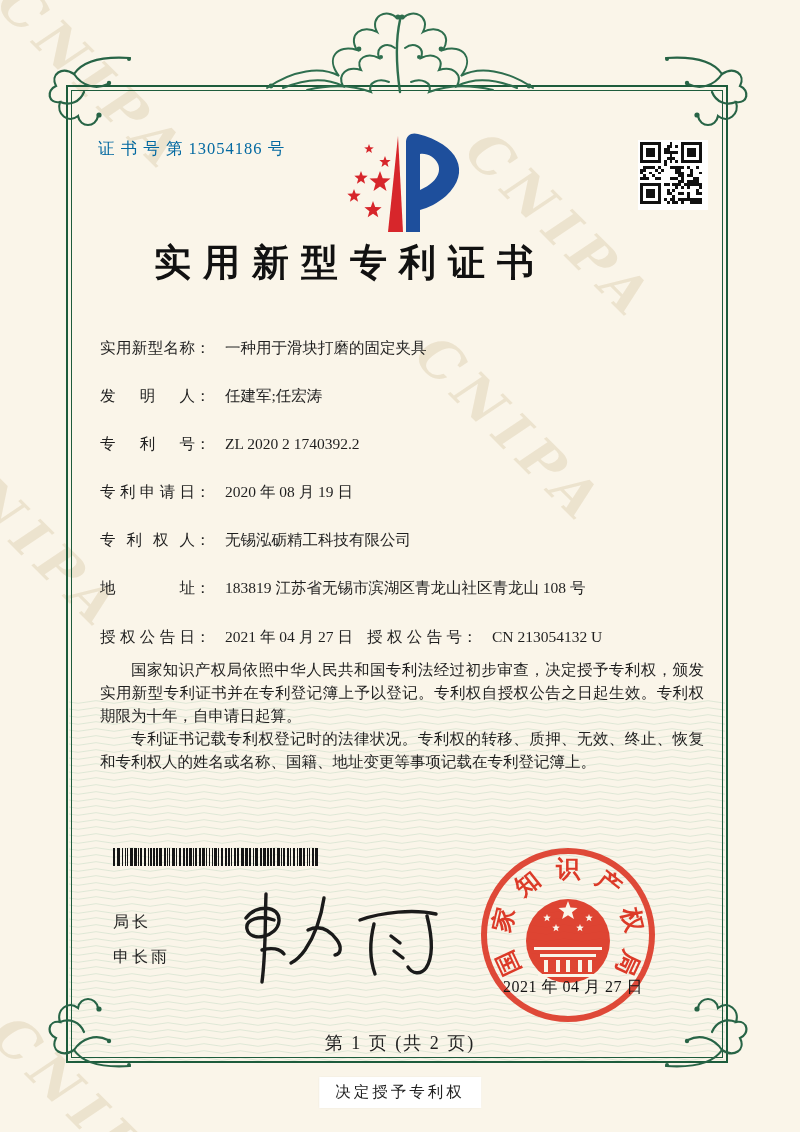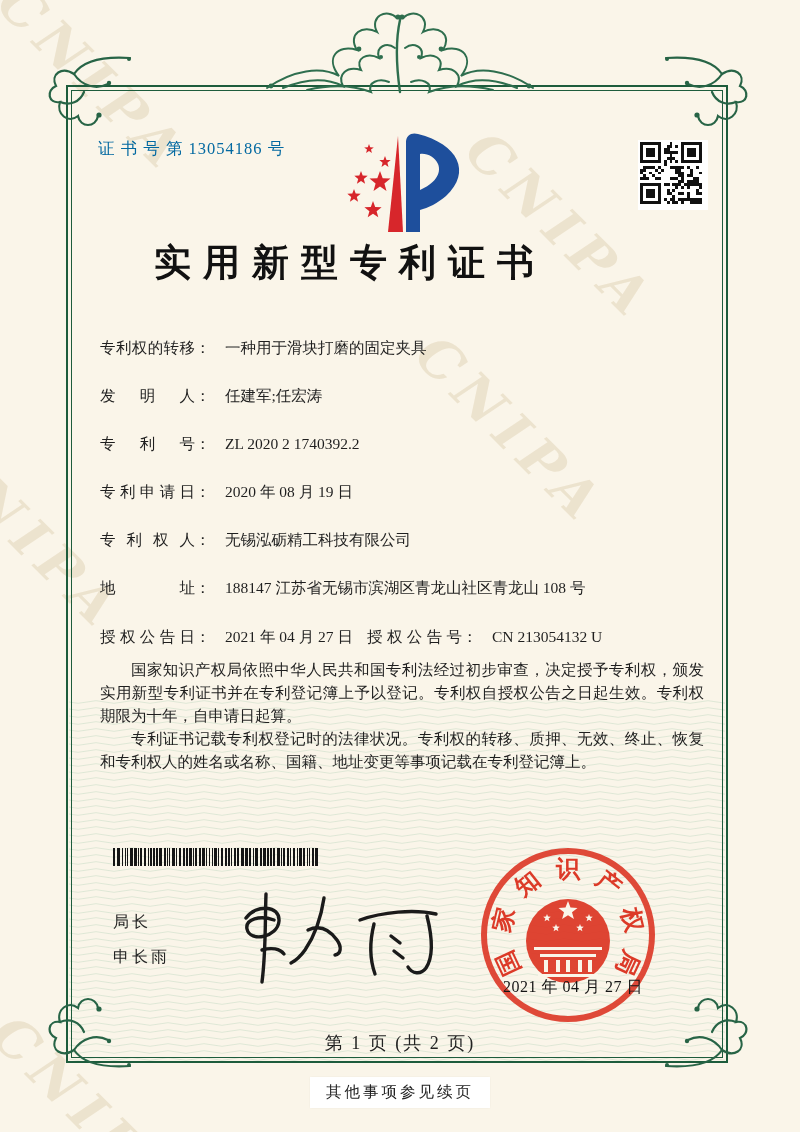--- a/index.html
+++ b/index.html
@@ -317,36 +317,36 @@
       <rect x="18" y="20" width="1" height="1" fill="#111"></rect>
       <rect x="19" y="20" width="1" height="1" fill="#111"></rect>
       <rect x="20" y="20" width="1" height="1" fill="#111"></rect>
     </svg>
 </div>
 
 <div class="title">实用新型专利证书</div>
 
 <div class="fields">
   <div class="frow" style="top:0;">
-    <span class="flabel">专利权的转移</span><span class="fcolon">：</span><span class="fvalue">一种用于滑块打磨的固定夹具</span>
+    <span class="flabel">实用新型名称</span><span class="fcolon">：</span><span class="fvalue">一种用于滑块打磨的固定夹具</span>
   </div>
   <div class="frow" style="top:48px;">
     <span class="flabel">发明人</span><span class="fcolon">：</span><span class="fvalue">任建军;任宏涛</span>
   </div>
   <div class="frow" style="top:96px;">
     <span class="flabel">专利号</span><span class="fcolon">：</span><span class="fvalue">ZL 2020 2 1740392.2</span>
   </div>
   <div class="frow" style="top:144px;">
     <span class="flabel">专利申请日</span><span class="fcolon">：</span><span class="fvalue">2020 年 08 月 19 日</span>
   </div>
   <div class="frow" style="top:192px;">
     <span class="flabel">专利权人</span><span class="fcolon">：</span><span class="fvalue">无锡泓砺精工科技有限公司</span>
   </div>
   <div class="frow" style="top:240px;">
-    <span class="flabel">地址</span><span class="fcolon">：</span><span class="fvalue">188147 江苏省无锡市滨湖区青龙山社区青龙山 108 号</span>
+    <span class="flabel">地址</span><span class="fcolon">：</span><span class="fvalue">183819 江苏省无锡市滨湖区青龙山社区青龙山 108 号</span>
   </div>
   <div class="frow" style="top:289px;width:604px;">
     <span class="flabel">授权公告日</span><span class="fcolon">：</span><span class="fvalue">2021 年 04 月 27 日</span>
     <span class="fpair2">
       <span class="flabel">授权公告号</span><span class="fcolon">：</span><span class="fvalue">CN 213054132 U</span>
     </span>
   </div>
 </div>
 
 <div class="paras">
@@ -467,13 +467,13 @@
       <rect x="100" y="125" width="4" height="12" transform="translate(-2,0)"></rect>
       <rect x="110" y="125" width="4" height="12"></rect>
       <rect x="120" y="125" width="4" height="12"></rect>
       <rect x="70" y="139" width="60" height="3"></rect>
     </g>
   </g>
 </svg>
 <div class="seal-date">2021 年 04 月 27 日</div>
 
 <div class="page-info">第 1 页 (共 2 页)</div>
-<div class="note-box">其他事项参见续页</div>
+<div class="note-box">决定授予专利权</div>
 
 </body></html>

